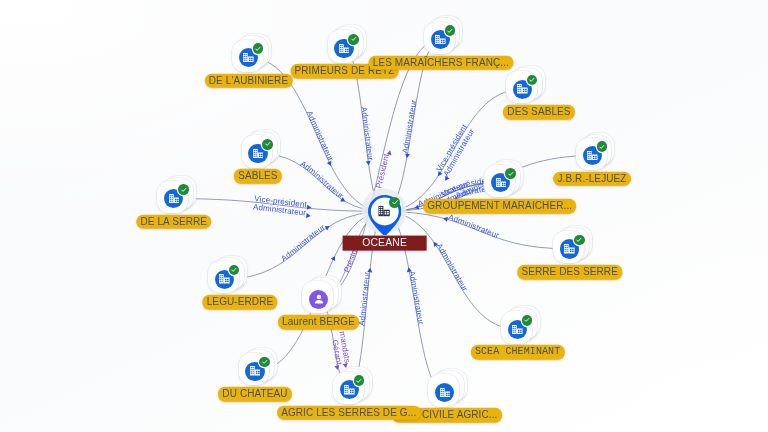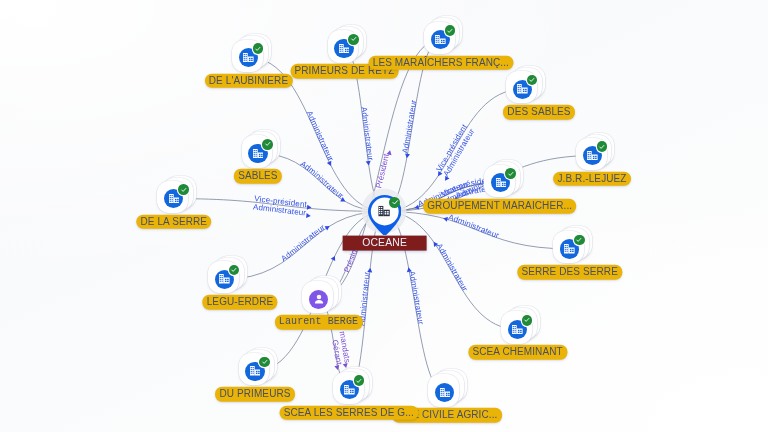--- a/index.html
+++ b/index.html
@@ -396,21 +396,21 @@
               <rect x="17.6" y="14.5" width="3.4" height="2.9" fill="#1267dd"></rect>
             </svg>
           </div>
           <div class="badge">
             <svg viewBox="0 0 24 24" width="7.6" height="7.6">
               <path fill="none" stroke="#fff" stroke-width="2.8" stroke-linecap="round" stroke-linejoin="round" d="M5.5 12.6 L9.9 17 L18.6 7.6"></path>
             </svg>
           </div>
         </div>
       </div>
-      <div class="pill" style="left: 517.6px; top: 352.4px;">SCEA CHEMINANT</div>
+      <div class="pill" style="left: 517.6px; top: 352.4px; font-family: Liberation Mono, monospace;">SCEA CHEMINANT</div>
       <div class="node" style="left: 444.8px; top: 392.3px;">
         <div class="stack">
           <div class="card c3"></div>
           <div class="card c2"></div>
           <div class="card c1"></div>
           <div class="disc">
             <svg viewBox="0 0 23 20.6" width="10.6" height="9.5">
               <path fill="#fff" d="M0 0h10.2v20.6H0z"></path>
               <path fill="#fff" d="M10.2 7.6h12.8v13H10.2z"></path>
               <rect x="1.4" y="2.2" width="2.7" height="2.3" fill="#1267dd"></rect>
@@ -453,21 +453,21 @@
               <rect x="17.6" y="14.5" width="3.4" height="2.9" fill="#1267dd"></rect>
             </svg>
           </div>
           <div class="badge">
             <svg viewBox="0 0 24 24" width="7.6" height="7.6">
               <path fill="none" stroke="#fff" stroke-width="2.8" stroke-linecap="round" stroke-linejoin="round" d="M5.5 12.6 L9.9 17 L18.6 7.6"></path>
             </svg>
           </div>
         </div>
       </div>
-      <div class="pill" style="left: 348.75px; top: 412.9px;">SCEA LES SERRES DE G...</div>
+      <div class="pill" style="left: 348.75px; top: 412.9px;">AGRIC LES SERRES DE G...</div>
       <div class="node" style="left: 255px; top: 371.2px;">
         <div class="stack">
           <div class="card c3"></div>
           <div class="card c2"></div>
           <div class="card c1"></div>
           <div class="disc">
             <svg viewBox="0 0 23 20.6" width="10.6" height="9.5">
               <path fill="#fff" d="M0 0h10.2v20.6H0z"></path>
               <path fill="#fff" d="M10.2 7.6h12.8v13H10.2z"></path>
               <rect x="1.4" y="2.2" width="2.7" height="2.3" fill="#1267dd"></rect>
@@ -484,35 +484,35 @@
               <rect x="17.6" y="14.5" width="3.4" height="2.9" fill="#1267dd"></rect>
             </svg>
           </div>
           <div class="badge">
             <svg viewBox="0 0 24 24" width="7.6" height="7.6">
               <path fill="none" stroke="#fff" stroke-width="2.8" stroke-linecap="round" stroke-linejoin="round" d="M5.5 12.6 L9.9 17 L18.6 7.6"></path>
             </svg>
           </div>
         </div>
       </div>
-      <div class="pill" style="left: 255px; top: 394.3px;">DU PRIMEURS</div>
+      <div class="pill" style="left: 255px; top: 394.3px;">DU CHATEAU</div>
       <div class="node" style="left: 318.5px; top: 299.2px;">
         <div class="stack">
           <div class="card c3"></div>
           <div class="card c2"></div>
           <div class="card c1"></div>
           <div class="disc person">
             <svg viewBox="0 0 24 24" width="14" height="14">
               <circle cx="12" cy="8.4" r="3.9" fill="#fff"></circle>
               <path fill="#fff" d="M12 13.6c-3.8 0-6.9 2.1-6.9 4.6V19.6h13.8v-1.4c0-2.5-3.1-4.6-6.9-4.6z"></path>
             </svg>
           </div>
         </div>
       </div>
-      <div class="pill" style="left: 318.5px; top: 322.3px; font-family: Liberation Mono, monospace;">Laurent BERGE</div>
+      <div class="pill" style="left: 318.5px; top: 322.3px;">Laurent BERGE</div>
       <div class="node" style="left: 224.5px; top: 279.2px;">
         <div class="stack">
           <div class="card c3"></div>
           <div class="card c2"></div>
           <div class="card c1"></div>
           <div class="disc">
             <svg viewBox="0 0 23 20.6" width="10.6" height="9.5">
               <path fill="#fff" d="M0 0h10.2v20.6H0z"></path>
               <path fill="#fff" d="M10.2 7.6h12.8v13H10.2z"></path>
               <rect x="1.4" y="2.2" width="2.7" height="2.3" fill="#1267dd"></rect>

